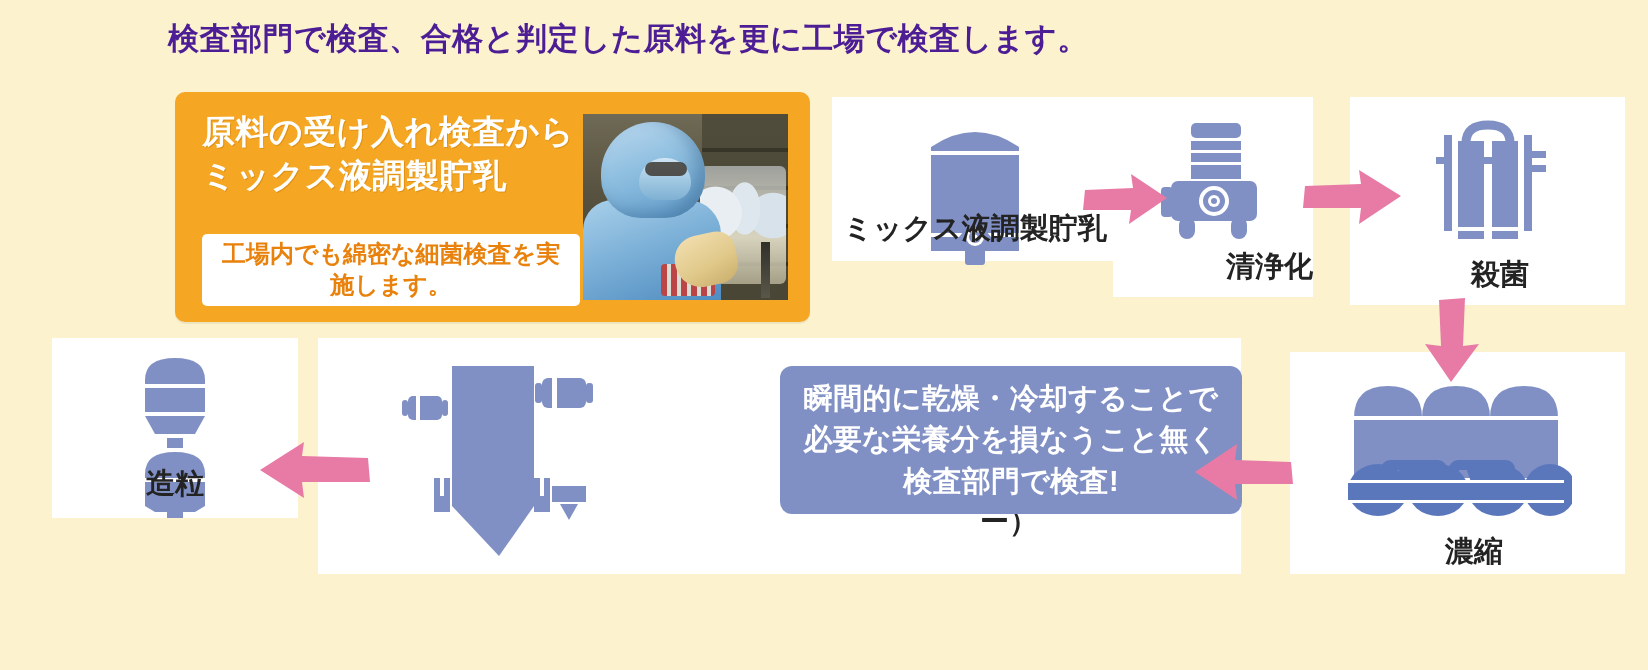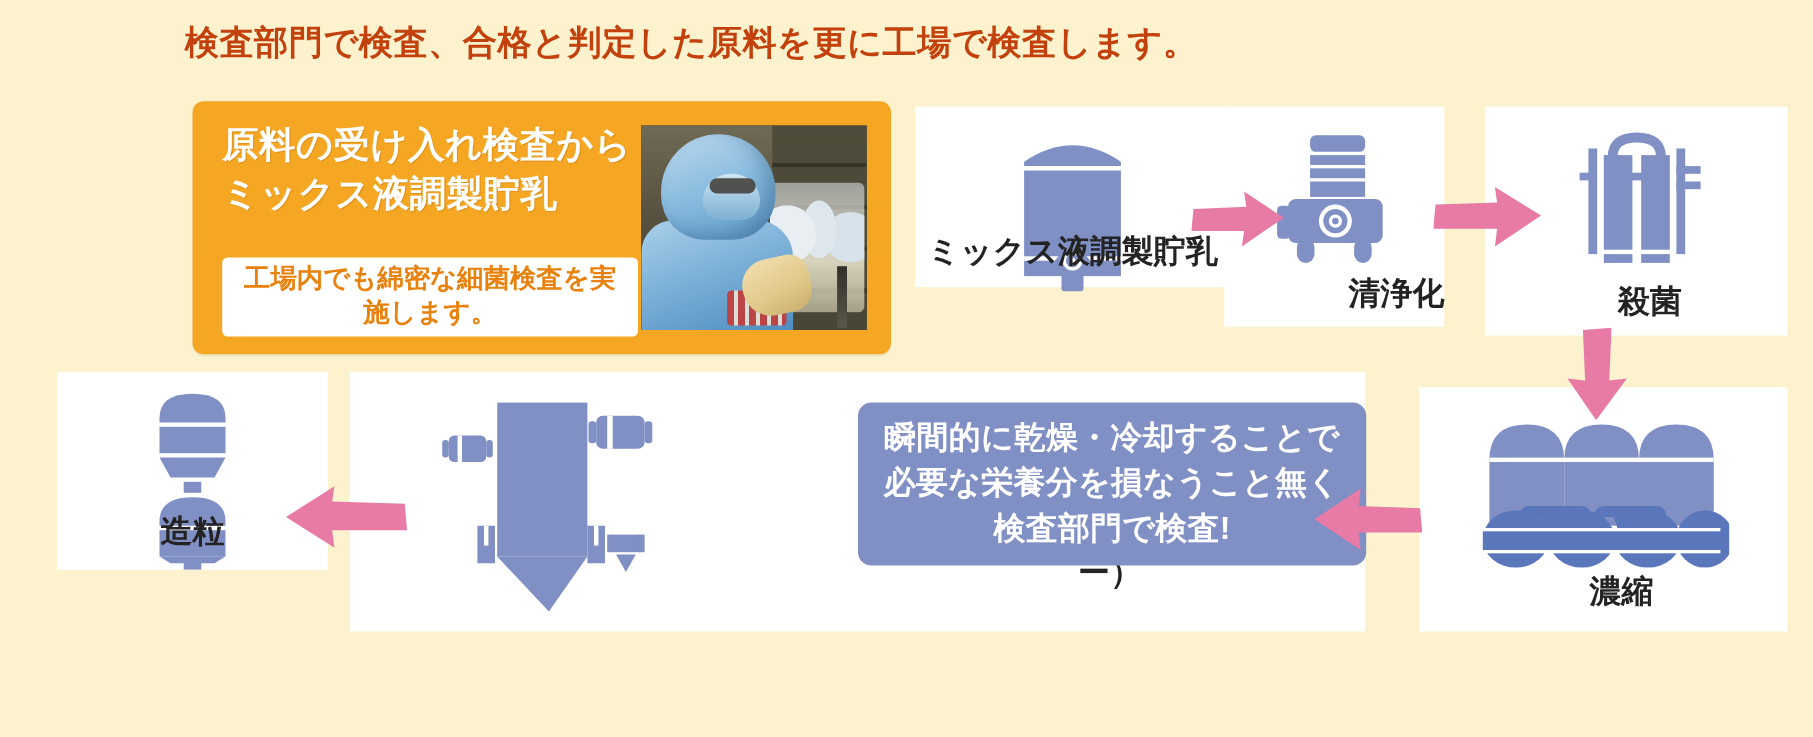--- a/index.html
+++ b/index.html
@@ -7,21 +7,21 @@
     width:1648px;height:670px;overflow:hidden;
     background:#FCF3CE;
     font-family:"Liberation Sans","DejaVu Sans",sans-serif;
     position:relative;
   }
   .stage{position:absolute;inset:0;}
 
   
   #headline{
     position:absolute;left:168px;top:18px;
-    font-size:31px;font-weight:700;color:#c2410c;
+    font-size:31px;font-weight:700;color:#4c1d95;
     letter-spacing:.5px;white-space:nowrap;
   }
 
   
   #promo{
     position:absolute;left:175px;top:92px;width:635px;height:230px;
     background:#F5A623;border-radius:10px;
     box-shadow:0 2px 0 rgba(0,0,0,.06);
   }
   #promo-title{
@@ -99,21 +99,21 @@
   #card-clean{left:1113px;top:97px;width:200px;height:200px;}
   #card-clean .icon-wrap{top:22px;}
   #card-clean .label{bottom:10px;text-align:right;}
 
   #card-steri{left:1350px;top:97px;width:275px;height:208px;}
   #card-steri .icon-wrap{top:20px;}
   #card-steri .label{bottom:10px;margin-left:25px;}
 
   #card-conc{left:1290px;top:352px;width:335px;height:222px;}
   #card-conc .icon-wrap{top:30px;}
-  #card-conc .label{bottom:16px;padding-left:33px;}
+  #card-conc .label{bottom:2px;padding-left:33px;}
 
   #card-gran{left:52px;top:338px;width:246px;height:180px;}
   #card-gran .icon-wrap{top:18px;}
   #card-gran .label{bottom:14px;}
 
   #card-dry{left:318px;top:338px;width:923px;height:236px;}
   #card-dry .dryer-icon{position:absolute;left:76px;top:16px;}
   #card-dry .dry-label{position:absolute;left:586px;top:86px;width:210px;
     text-align:center;font-size:29px;font-weight:700;color:#232323;line-height:1.35;}
 

